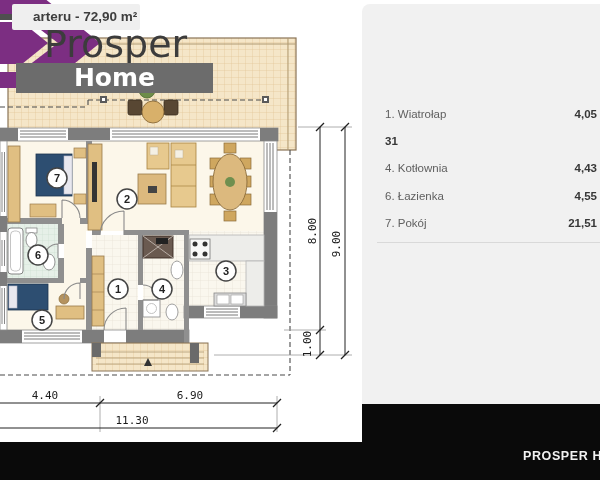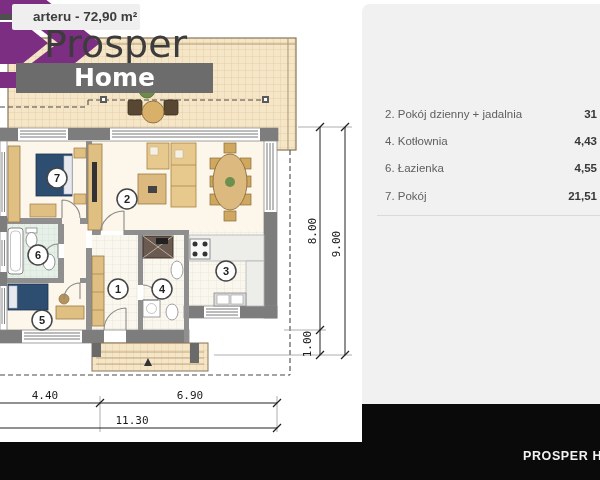--- a/index.html
+++ b/index.html
@@ -304,21 +304,24 @@
   </div>
 
   <div class="wm-prosper">Prosper</div>
   <div class="wm-homebar">
     <span>Home</span>
   </div>
 
   <div class="panel">
     <div class="rooms">
       <div class="room-row">
-        <span class="lbl">2. Pokój dzienny + jadalnia</span>
+        <span class="lbl">1. Wiatrołap</span>
+        <span class="val">4,05</span>
+      </div>
+      <div class="room-row">
         <span class="val">31</span>
       </div>
       <div class="room-row">
         <span class="lbl">4. Kotłownia</span>
         <span class="val">4,43</span>
       </div>
       <div class="room-row">
         <span class="lbl">6. Łazienka</span>
         <span class="val">4,55</span>
       </div>

